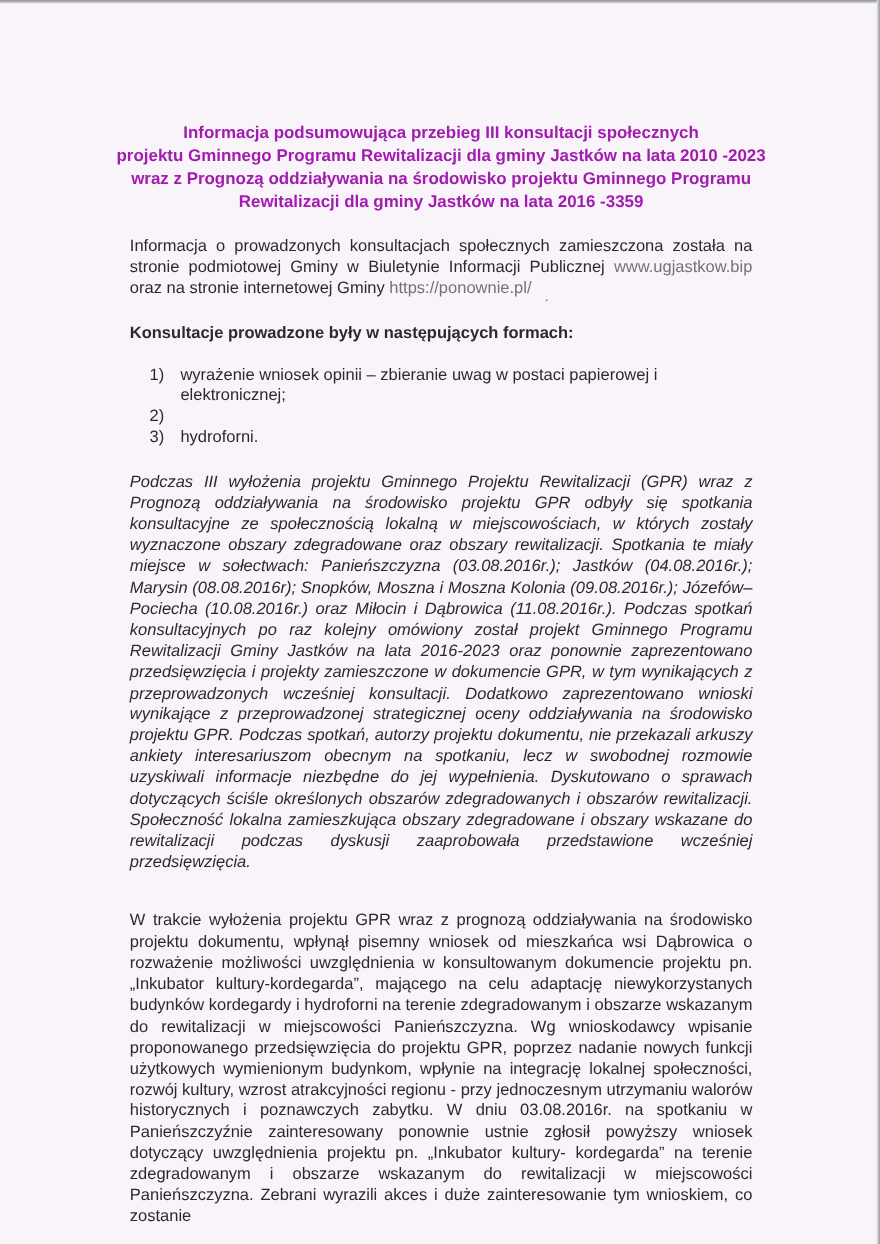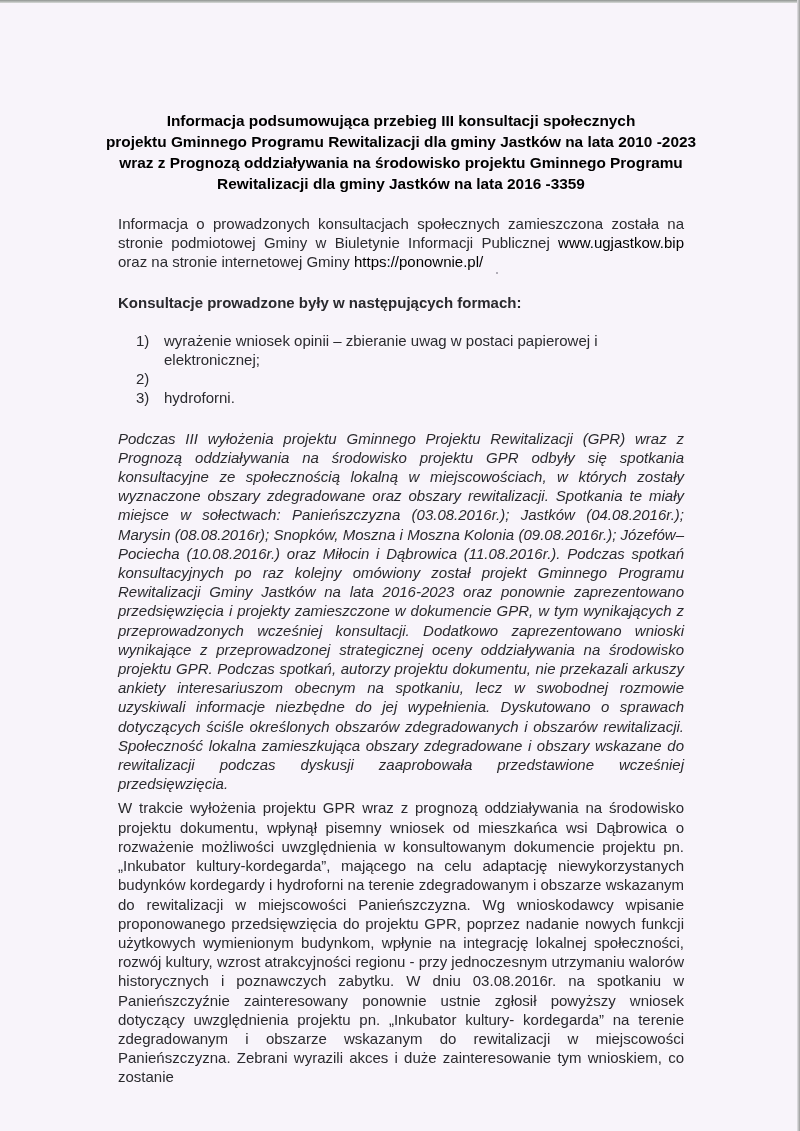--- a/index.html
+++ b/index.html
@@ -17,38 +17,38 @@
     .page-right-edge {
       position: absolute; right: 0; top: 0; width: 3px; height: 1131px;
       background: linear-gradient(90deg, #e6e4e8, #9a9c9a);
     }
     .page {
       position: absolute; left: 118px; top: 110px; width: 566px;
     }
     .title {
       text-align: center; font-weight: bold; font-size: 15.4px; line-height: 21px;
       margin: 0 -20px 0 -20px;
-      color: #000000;
+      color: #a21caf;
     }
     .title div { white-space: nowrap; }
     p {
       margin: 0; font-size: 15px; line-height: 19.2px;
       text-align: justify;
     }
     .intro { margin-top: 20px; }
     .forms-lead { margin-top: 21px; font-weight: bold; }
     ol {
       list-style: none; margin: 19px 0 0 0; padding: 0 0 0 18px;
       font-size: 15px; line-height: 19.2px;
     }
     ol li { display: flex; }
     ol li .num { width: 28px; flex: none; }
     .p1 { margin-top: 21px; font-style: italic; }
-    .p2 { margin-top: 5px; }
-    .link { color: #000000; text-decoration: none; }
+    .p2 { margin-top: 34px; }
+    .link { color: #737373; text-decoration: none; }
     .speck { position: absolute; width: 2px; height: 2px; background: #9a96a0; border-radius: 1px; }
   </style>
 </head>
 <body>
 
 <div class="page-top-edge"></div>
 <div class="page-right-edge"></div>
 
 <div class="page">
   <div class="title">

